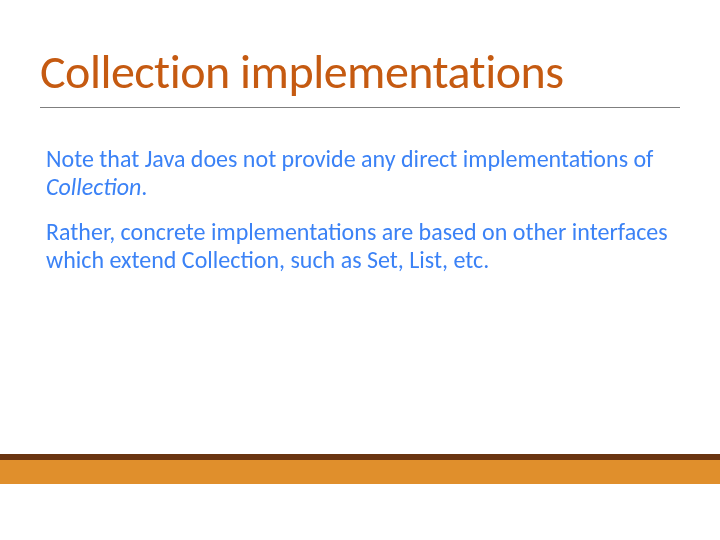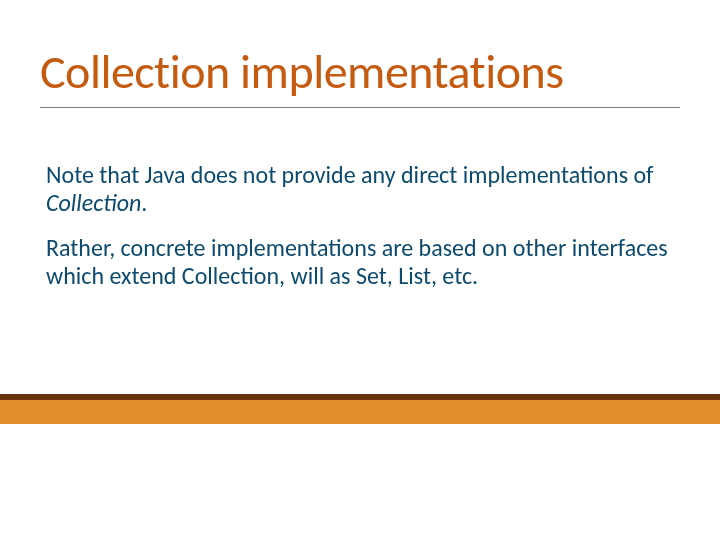--- a/index.html
+++ b/index.html
@@ -7,21 +7,21 @@
     padding: 0;
     width: 720px;
     height: 540px;
     background: #ffffff;
     font-family: "Calibri", "Segoe UI", Arial, sans-serif;
     overflow: hidden;
     position: relative;
   }
   .slide {
     width: 720px;
-    height: 424px;
+    height: 484px;
     position: relative;
     box-sizing: border-box;
   }
   .title {
     position: absolute;
     top: 42px;
     left: 40px;
     right: 40px;
     font-size: 48px;
     font-weight: 400;
@@ -29,24 +29,23 @@
     letter-spacing: -0.5px;
     padding-bottom: 6px;
     border-bottom: 1px solid #7f7f7f;
     font-family: "Calibri", "Segoe UI", Arial, sans-serif;
   }
   .body {
     position: absolute;
     top: 145px;
     left: 46px;
     right: 46px;
-    color: #0c4a6e;
+    color: #3b82f6;
     font-size: 24px;
     line-height: 1.15;
-    margin-top: 16px;
   }
   .body p {
     margin: 0 0 18px 0;
   }
   .it {
     font-style: italic;
   }
   .footer-dark {
     position: absolute;
     left: 0;
@@ -67,18 +66,18 @@
 </head>
 <body>
 
 <div class="slide">
   <div class="title">Collection implementations</div>
 
   <div class="body">
     <p>
       <span>Note that Java does not provide any direct implementations of </span><span class="it">Collection</span><span>. </span>
     </p>
-    <p>Rather, concrete implementations are based on other interfaces which extend Collection, will as Set, List, etc.</p>
+    <p>Rather, concrete implementations are based on other interfaces which extend Collection, such as Set, List, etc.</p>
   </div>
 
   <div class="footer-dark"></div>
   <div class="footer-orange"></div>
 </div>
 
 </body></html>

